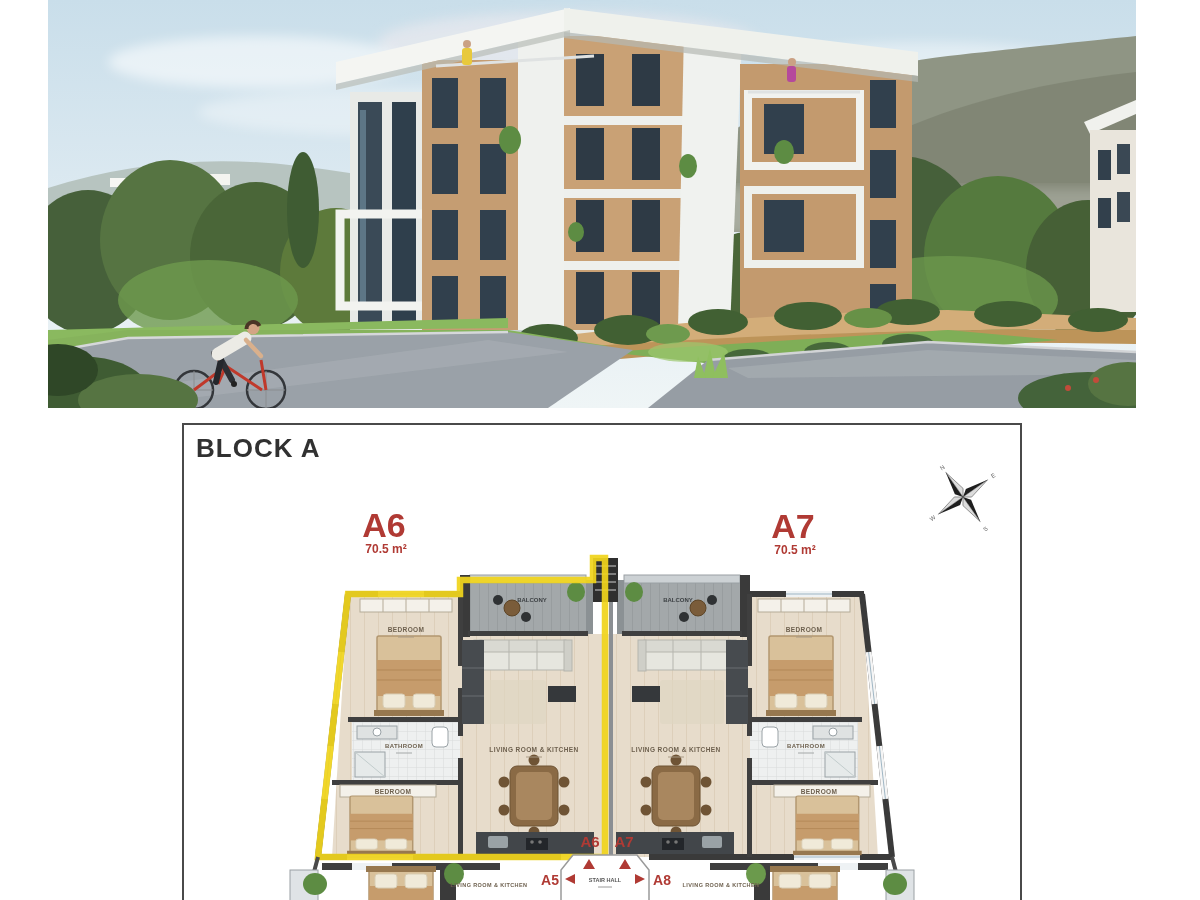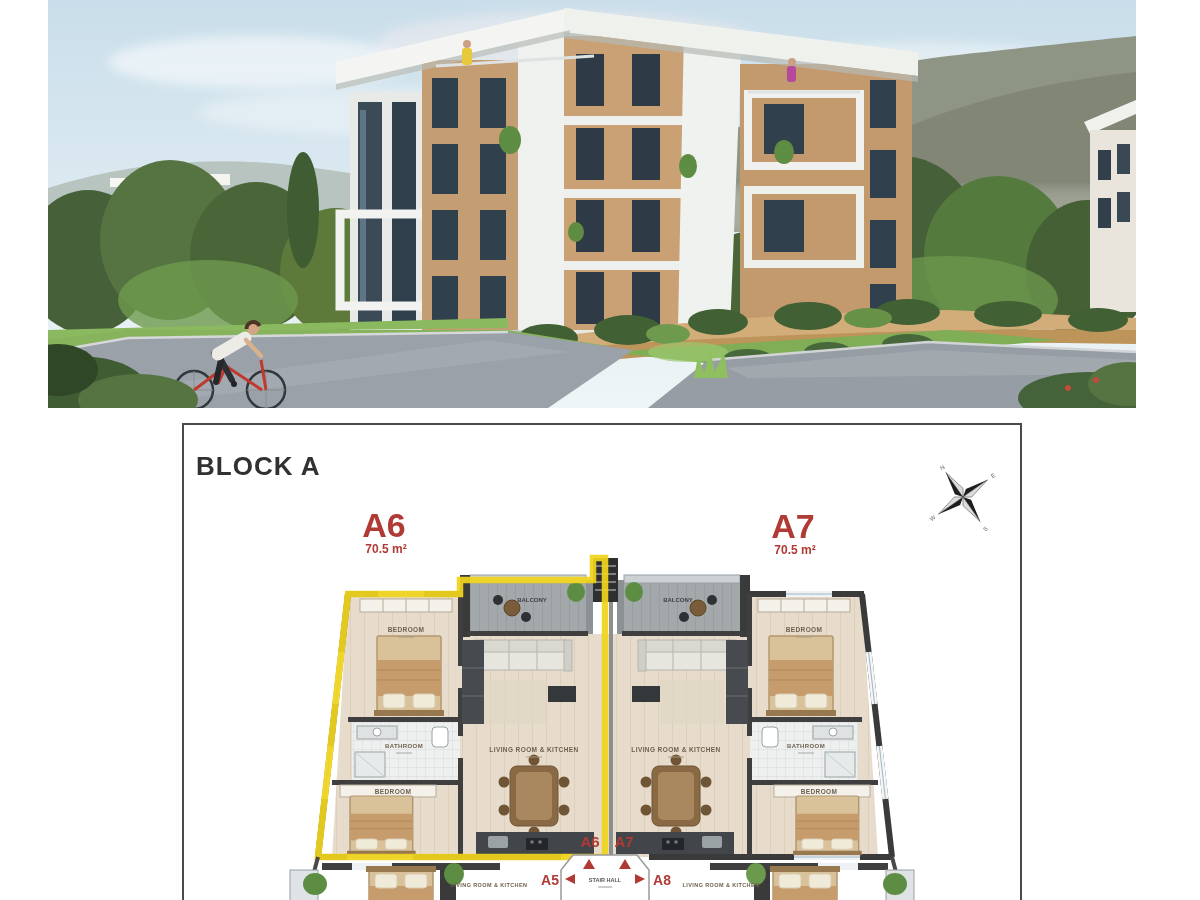--- a/index.html
+++ b/index.html
@@ -2,21 +2,21 @@
 <html><head>
 <meta charset="utf-8">
 <style>
   html,body{margin:0;padding:0;background:#ffffff;}
   .page{position:relative;width:1200px;height:900px;background:#ffffff;overflow:hidden;
         font-family:"Liberation Sans",sans-serif;}
   .render-wrap{position:absolute;left:48px;top:0;width:1088px;height:408px;}
   .render-wrap svg{display:block;width:100%;height:100%;}
   .plan-box{position:absolute;left:182px;top:423px;width:840px;height:479px;
             border:2px solid #4a4a4a;box-sizing:border-box;background:#fff;}
-  .plan-title{position:absolute;left:12px;top:26px;font-size:26px;font-weight:bold;
+  .plan-title{position:absolute;left:12px;top:8px;font-size:26px;font-weight:bold;
               color:#313131;letter-spacing:1px;}
   .plan-svg{position:absolute;left:-2px;top:9px;width:840px;height:468px;}
   svg text{font-family:"Liberation Sans",sans-serif;}
   .room-lbl{fill:#6e614f;font-weight:bold;letter-spacing:.4px;text-anchor:middle;}
   .unit-big{fill:#b03a34;font-weight:bold;text-anchor:middle;}
   .navlbl{fill:#b03a34;font-weight:bold;text-anchor:middle;}
 </style>
 </head>
 <body>
 

